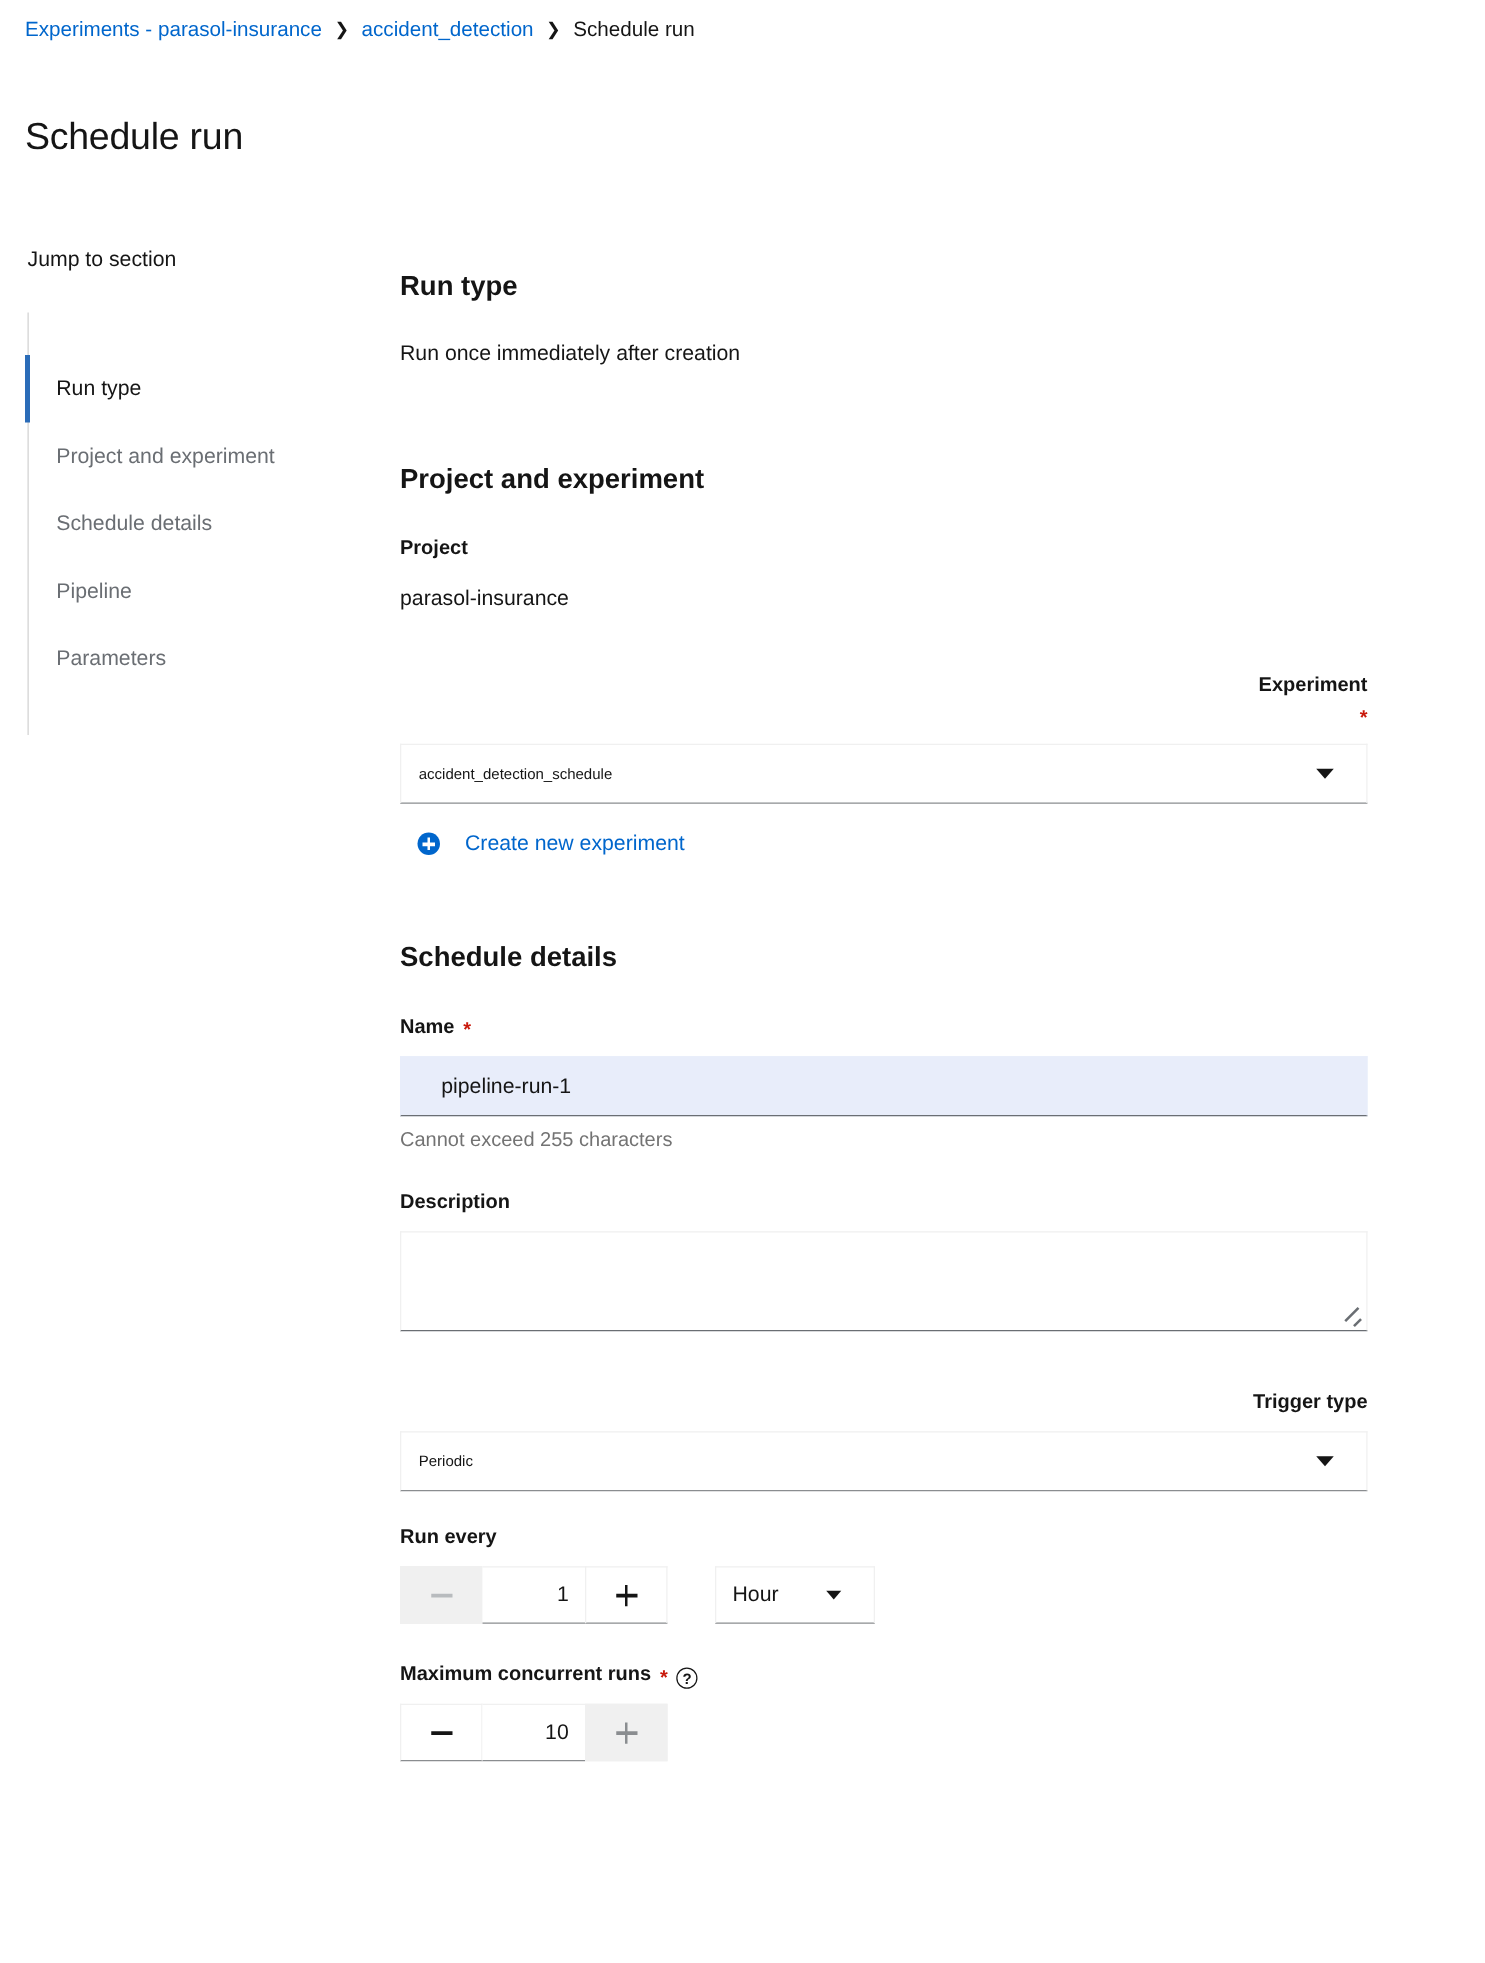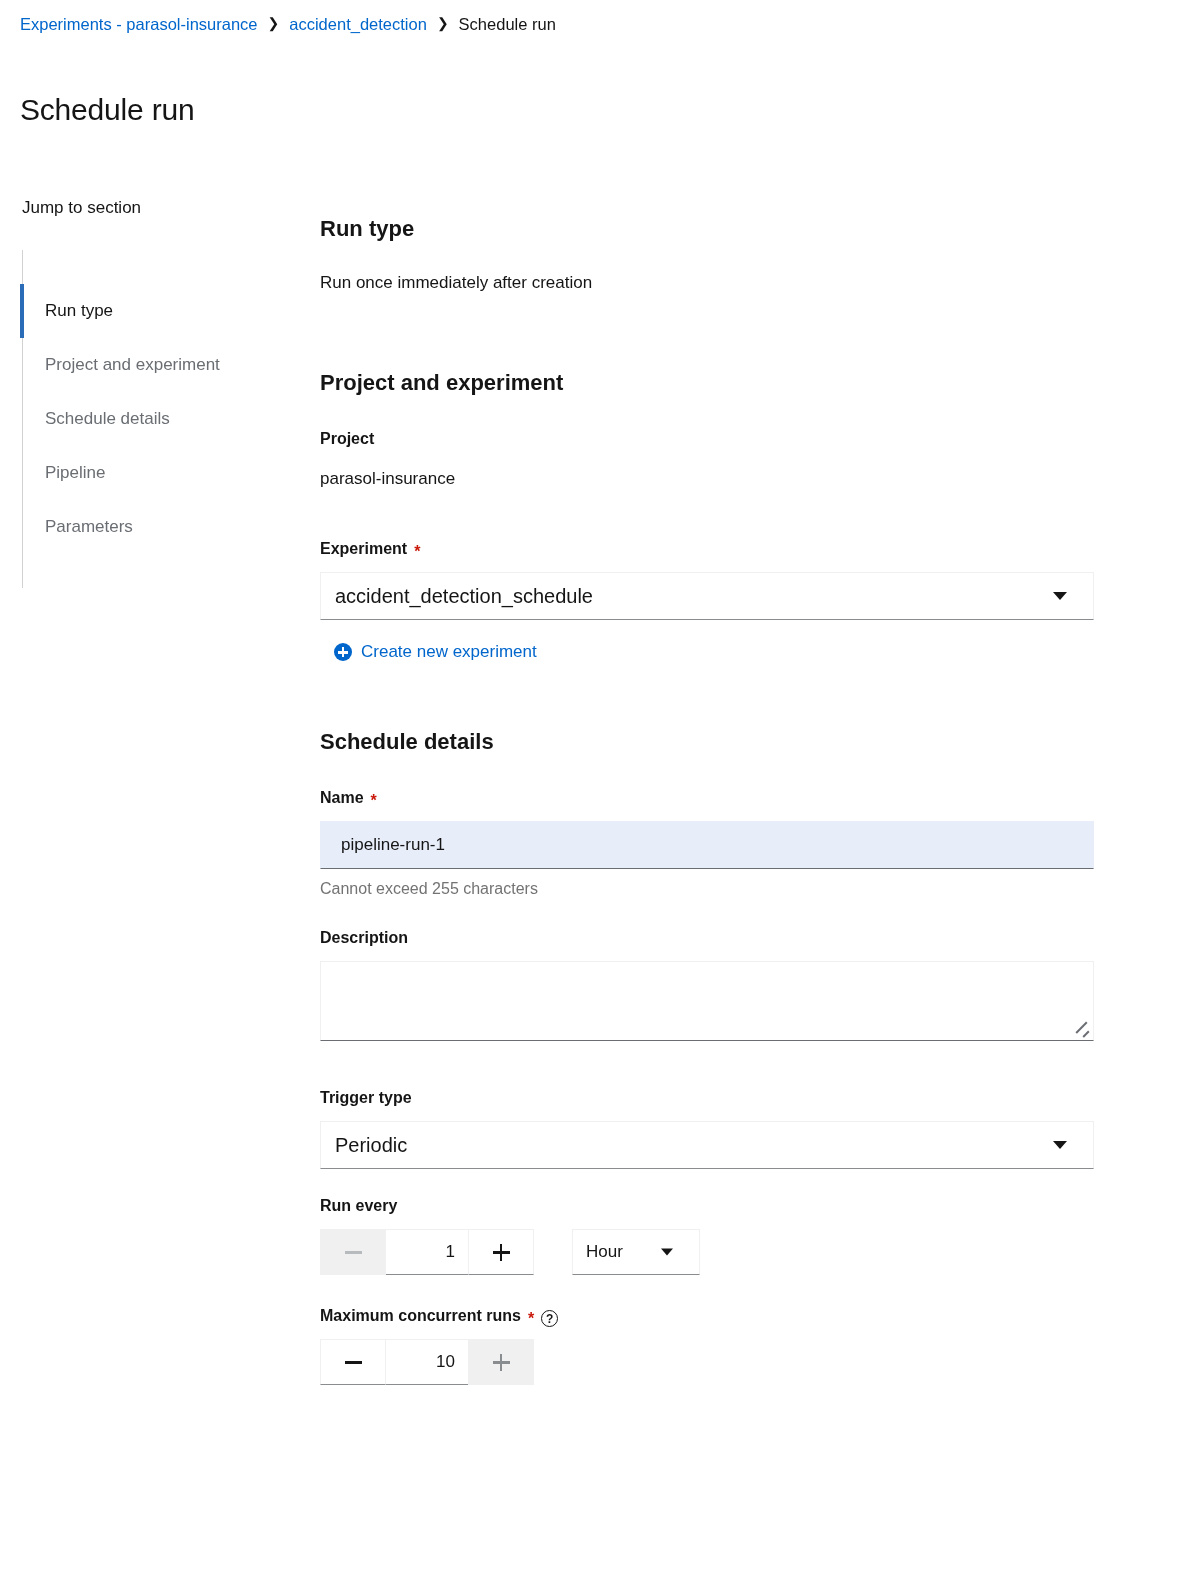--- a/index.html
+++ b/index.html
@@ -95,39 +95,39 @@
 
   
   .sel {
     position: relative;
     width: 774px; height: 48px;
     background: #ffffff;
     border: 1px solid #f0f0f0;
     border-bottom: 1px solid #8a8d90;
     display: flex; align-items: center;
     padding: 0 14px;
-    font-size: 20px; color: #151515;
+    font-size: 12px; color: #151515;
     cursor: pointer;
   }
   .sel .caret {
     position: absolute; right: 26px; top: 50%;
     transform: translateY(-50%);
     width: 0; height: 0;
     border-left: 7px solid transparent;
     border-right: 7px solid transparent;
     border-top: 8px solid #151515;
   }
 
   .txt-input {
     width: 774px; height: 48px;
     background: #e8edfa;
     border: 1px solid #e8edfa;
     border-bottom: 1px solid #6a6e73;
     display: flex; align-items: center;
-    padding: 0 20px;
+    padding: 0 32px;
     font-size: 17px; color: #151515;
   }
 
   .textarea {
     position: relative;
     width: 774px; height: 80px;
     background: #ffffff;
     border: 1px solid #f0f0f0;
     border-bottom: 1px solid #6a6e73;
   }
@@ -136,21 +136,21 @@
     width: 14px; height: 14px;
   }
   .resize-grip i {
     position: absolute; display: block;
     background: #6a6e73; height: 1.5px; transform-origin: left center;
   }
   .resize-grip i.a { width: 15px; right: -1px; bottom: 4px; transform: rotate(-45deg); }
   .resize-grip i.b { width: 8px; right: -1px; bottom: 0px; transform: rotate(-45deg); }
 
   .link-blue {
-    display: inline-flex; align-items: center; gap: 9px;
+    display: inline-flex; align-items: center; gap: 20px;
     color: #0066cc; font-size: 17px; line-height: 24px; cursor: pointer;
   }
   .plus-circle {
     width: 18px; height: 18px; border-radius: 50%;
     background: #0066cc; position: relative; flex: none;
   }
   .plus-circle::before, .plus-circle::after {
     content: ""; position: absolute; background: #ffffff;
   }
   .plus-circle::before { left: 4px; right: 4px; top: 8px; height: 2.4px; }
@@ -207,21 +207,21 @@
     border-right: 6.5px solid transparent;
     border-top: 7.5px solid #151515;
   }
 
   .mt-8  { margin-top: 8px; }
   .mt-12 { margin-top: 12px; }
   .mt-16 { margin-top: 16px; }
   .mt-20 { margin-top: 20px; }
   .mt-26 { margin-top: 26px; }
   .mt-30 { margin-top: 30px; }
-  .mt-46 { margin-top: 46px; }
+  .mt-46 { margin-top: 46px; flex-direction: column; }
   .mt-62 { margin-top: 62px; }
   .mt-72 { margin-top: 72px; }
 </style>
 </head>
 <body>
 
 <div class="page">
 
   <nav class="breadcrumb">
     <span class="bc-link">Experiments - parasol-insurance</span>

